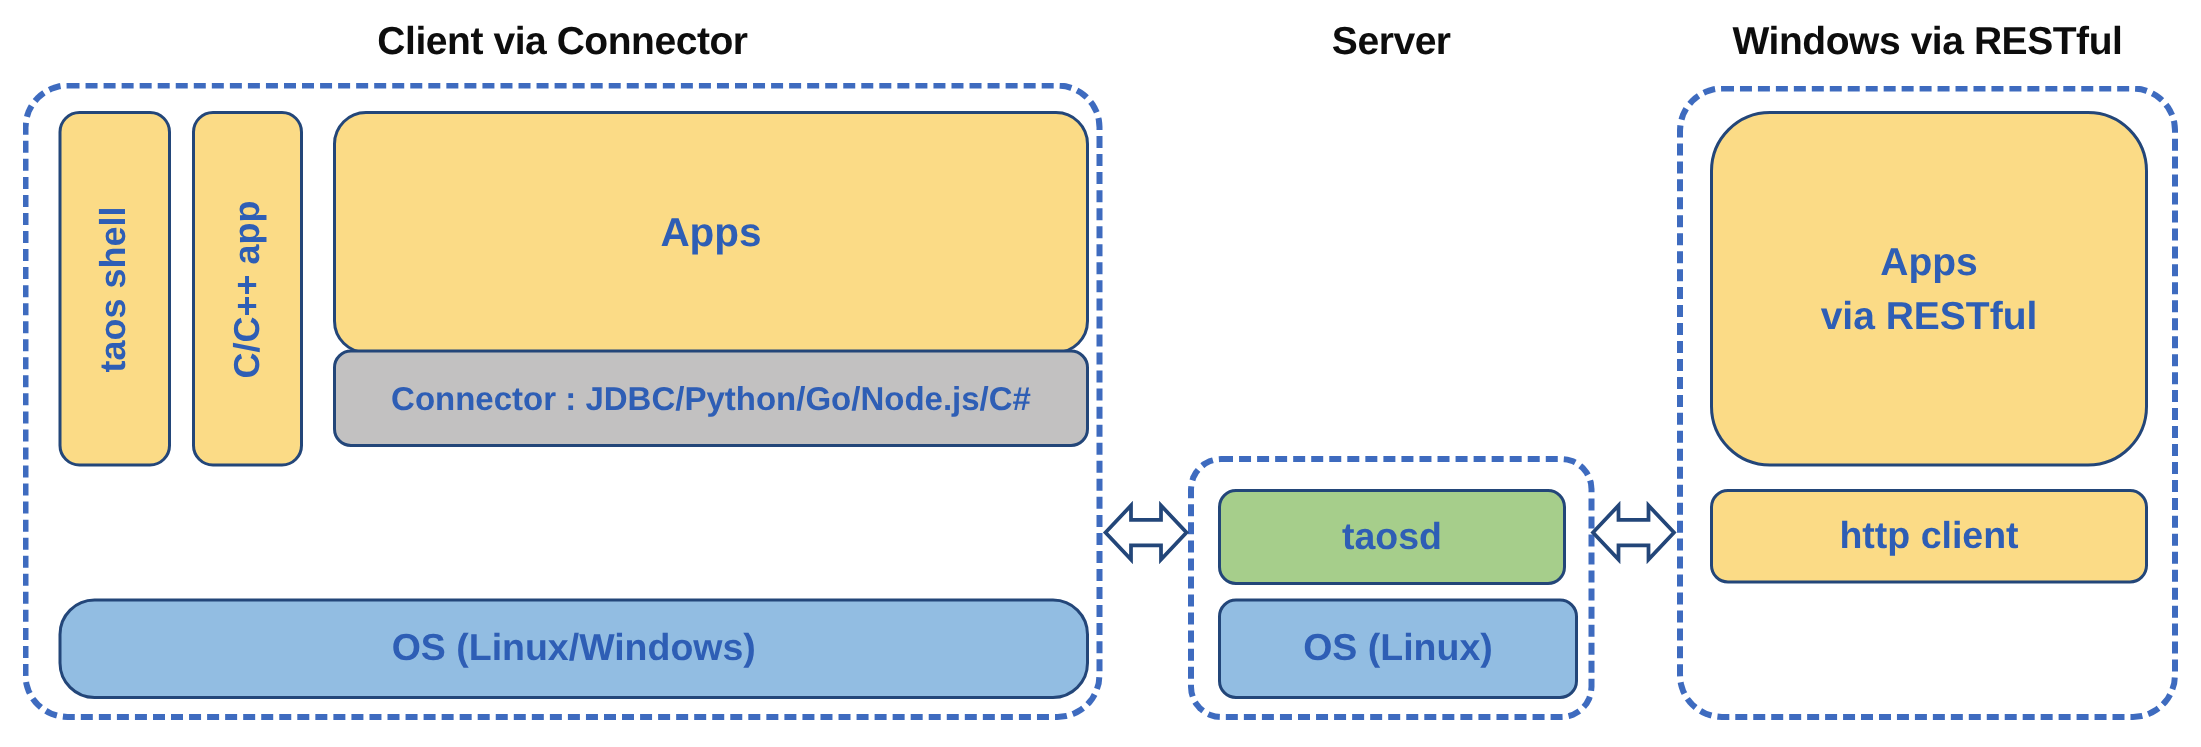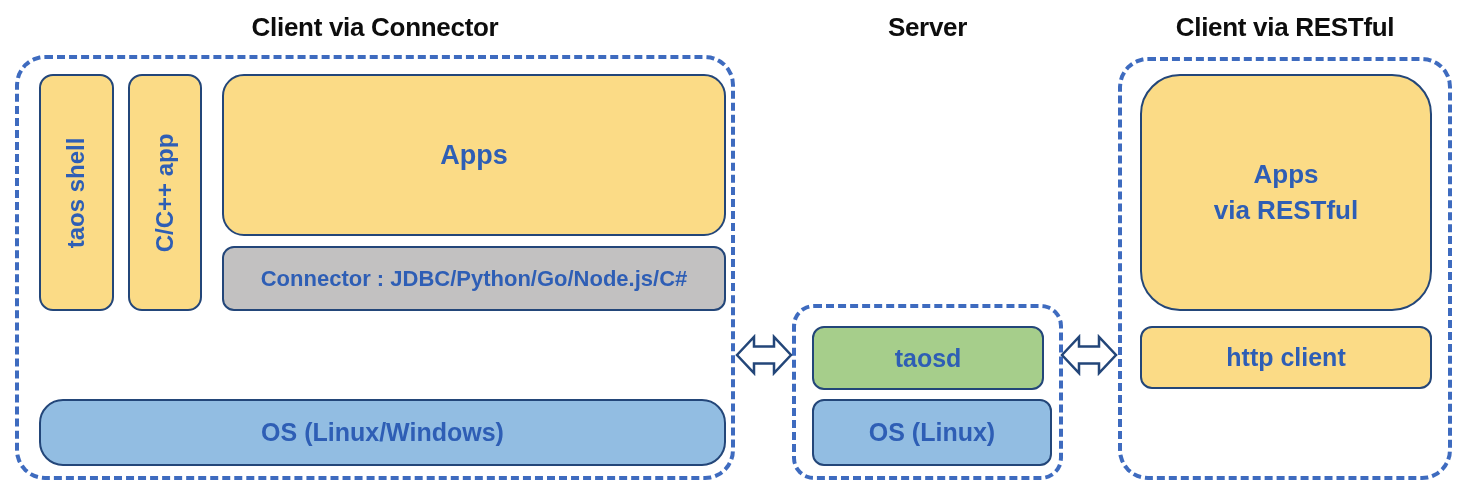--- a/index.html
+++ b/index.html
@@ -51,21 +51,21 @@
   .fill-yellow { background: var(--yellow); }
   .fill-orange { background: var(--orange); }
   .fill-blue   { background: var(--blue-fill); }
   .fill-green  { background: var(--green); }
   .fill-gray   { background: var(--gray); }
 
   
   .b-taos-shell { left: 20px;  top: 15px;  width: 75px;  height: 237px; border-radius: 14px; }
   .b-cpp-app    { left: 109px; top: 15px;  width: 74px;  height: 237px; border-radius: 14px; }
   .b-apps       { left: 203px; top: 15px;  width: 504px; height: 162px; border-radius: 22px; font-size: 27px; }
-  .b-connector  { left: 203px; top: 187px; width: 504px; height: 65px;  border-radius: 12px; font-size: 22px; }
+  .b-connector  { left: 203px; top: 174px; width: 504px; height: 65px;  border-radius: 12px; font-size: 22px; }
   .b-taosc      { left: 20px;  top: 267px; width: 687px; height: 64px;  border-radius: 12px; font-size: 25px; }
   .b-os-left    { left: 20px;  top: 340px; width: 687px; height: 67px;  border-radius: 24px; font-size: 25px; }
 
   
   .b-taosd      { left: 16px;  top: 18px;  width: 232px; height: 64px;  border-radius: 12px; font-size: 25px; }
   .b-os-server  { left: 16px;  top: 91px;  width: 240px; height: 67px;  border-radius: 12px; font-size: 25px; }
 
   
   .b-apps-rest  { left: 18px;  top: 13px;  width: 292px; height: 237px; border-radius: 40px; font-size: 26px; line-height: 1.35; white-space: pre-line; }
   .b-http       { left: 18px;  top: 265px; width: 292px; height: 63px;  border-radius: 12px; font-size: 25px; }
@@ -95,21 +95,21 @@
     stroke-linejoin: miter;
   }
 </style>
 </head>
 <body>
 
 <div class="canvas">
 
   <div class="title title-server">Server</div>
   <div class="title title-connector">Client via Connector</div>
-  <div class="title title-restful">Client via RESTful</div>
+  <div class="title title-restful">Windows via RESTful</div>
 
   <div class="group group-connector">
     <div class="box fill-yellow b-taos-shell">
       <span class="vlabel">taos shell</span>
     </div>
     <div class="box fill-yellow b-cpp-app">
       <span class="vlabel">C/C++ app</span>
     </div>
     <div class="box fill-yellow b-apps">
       <span>Apps</span>

